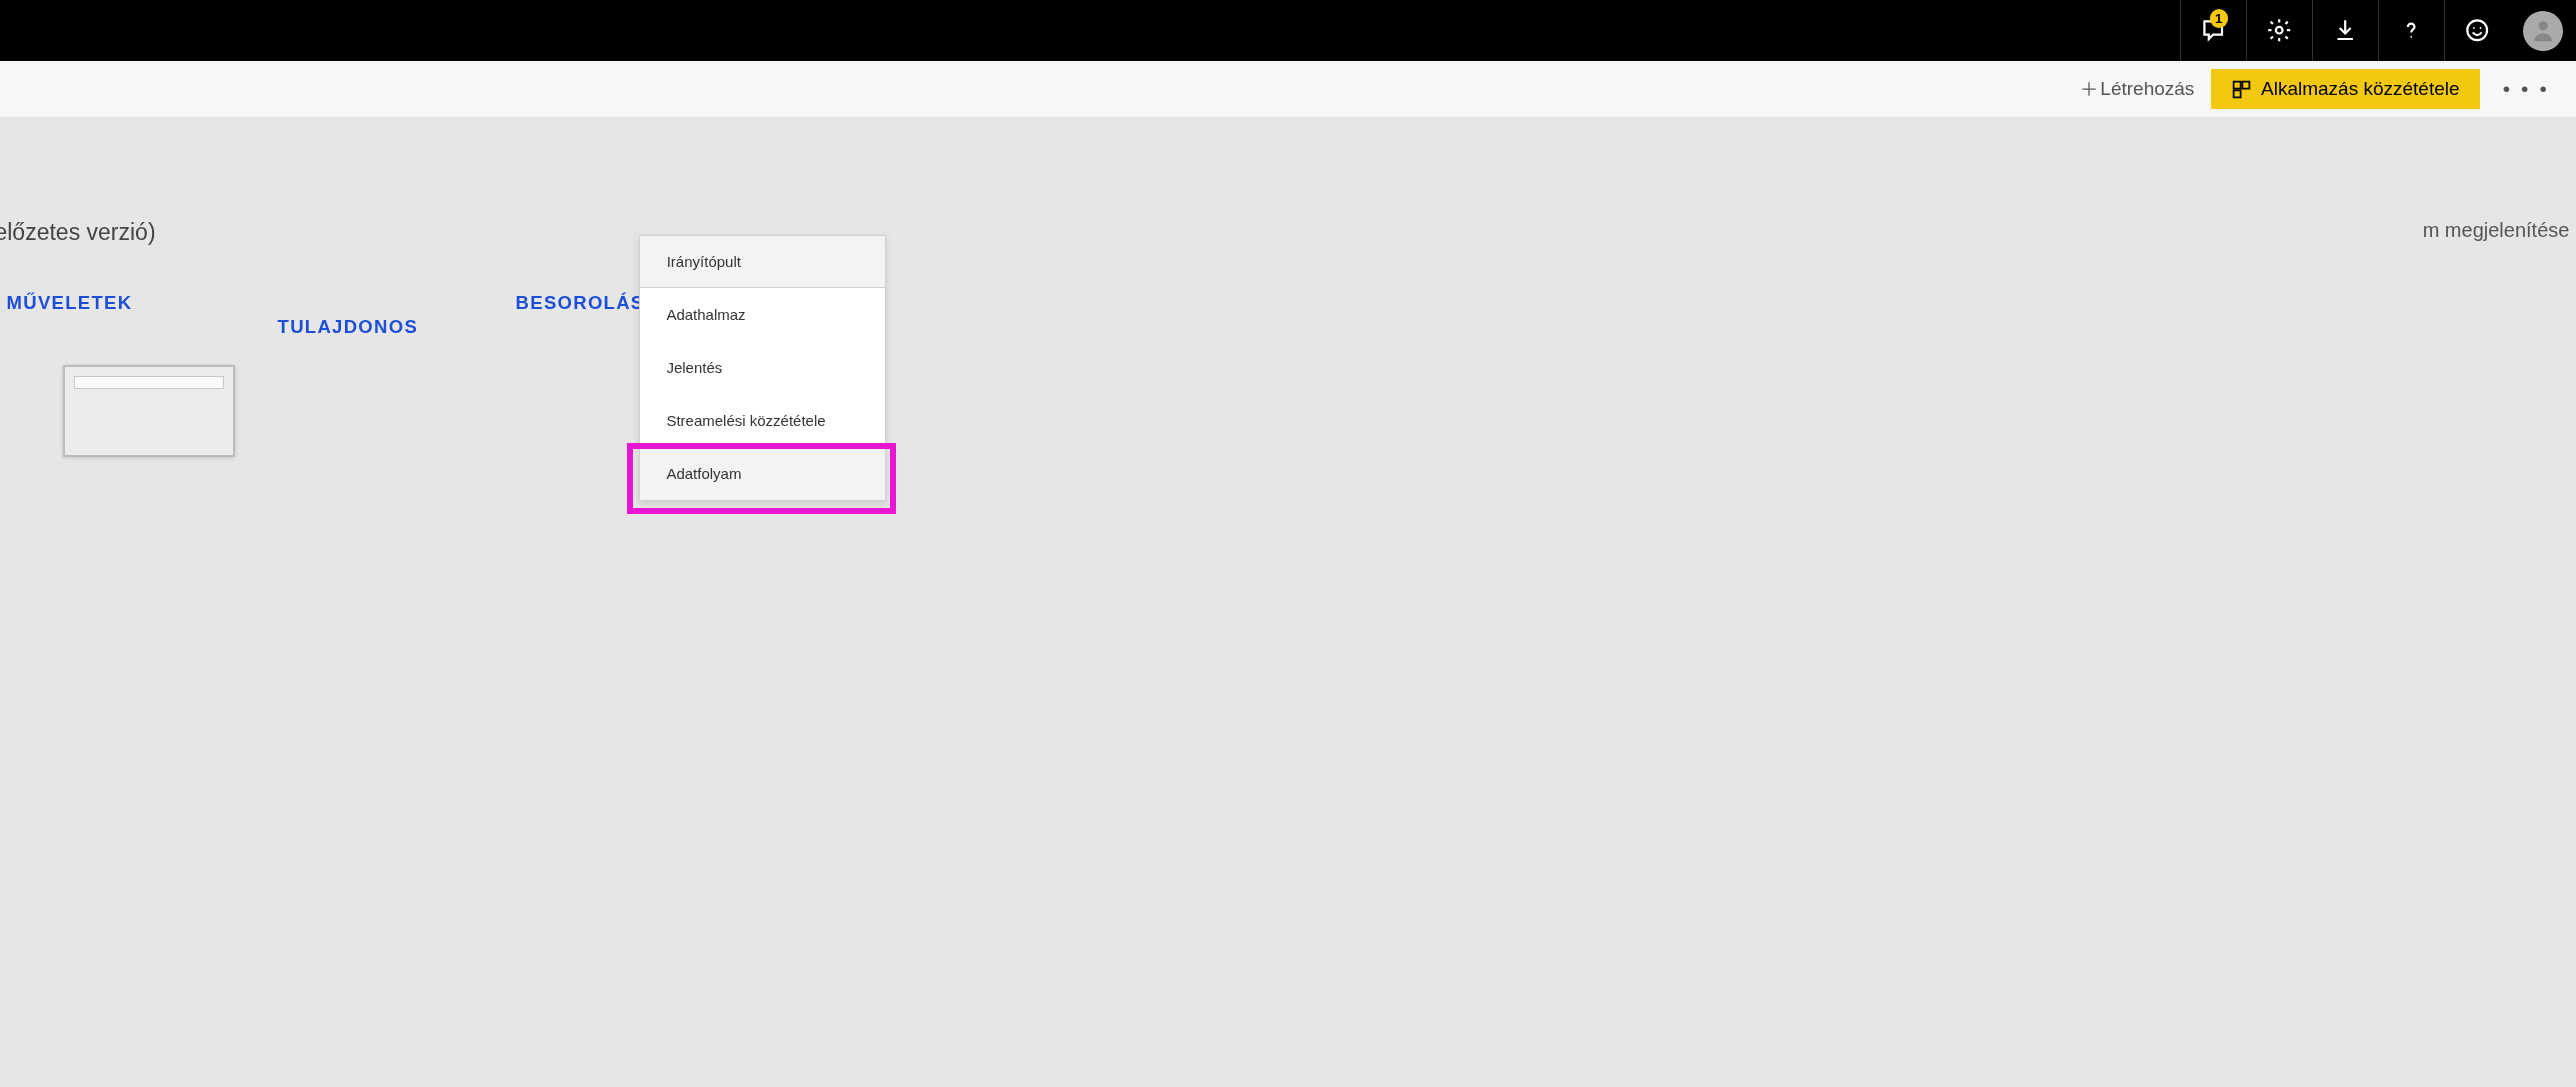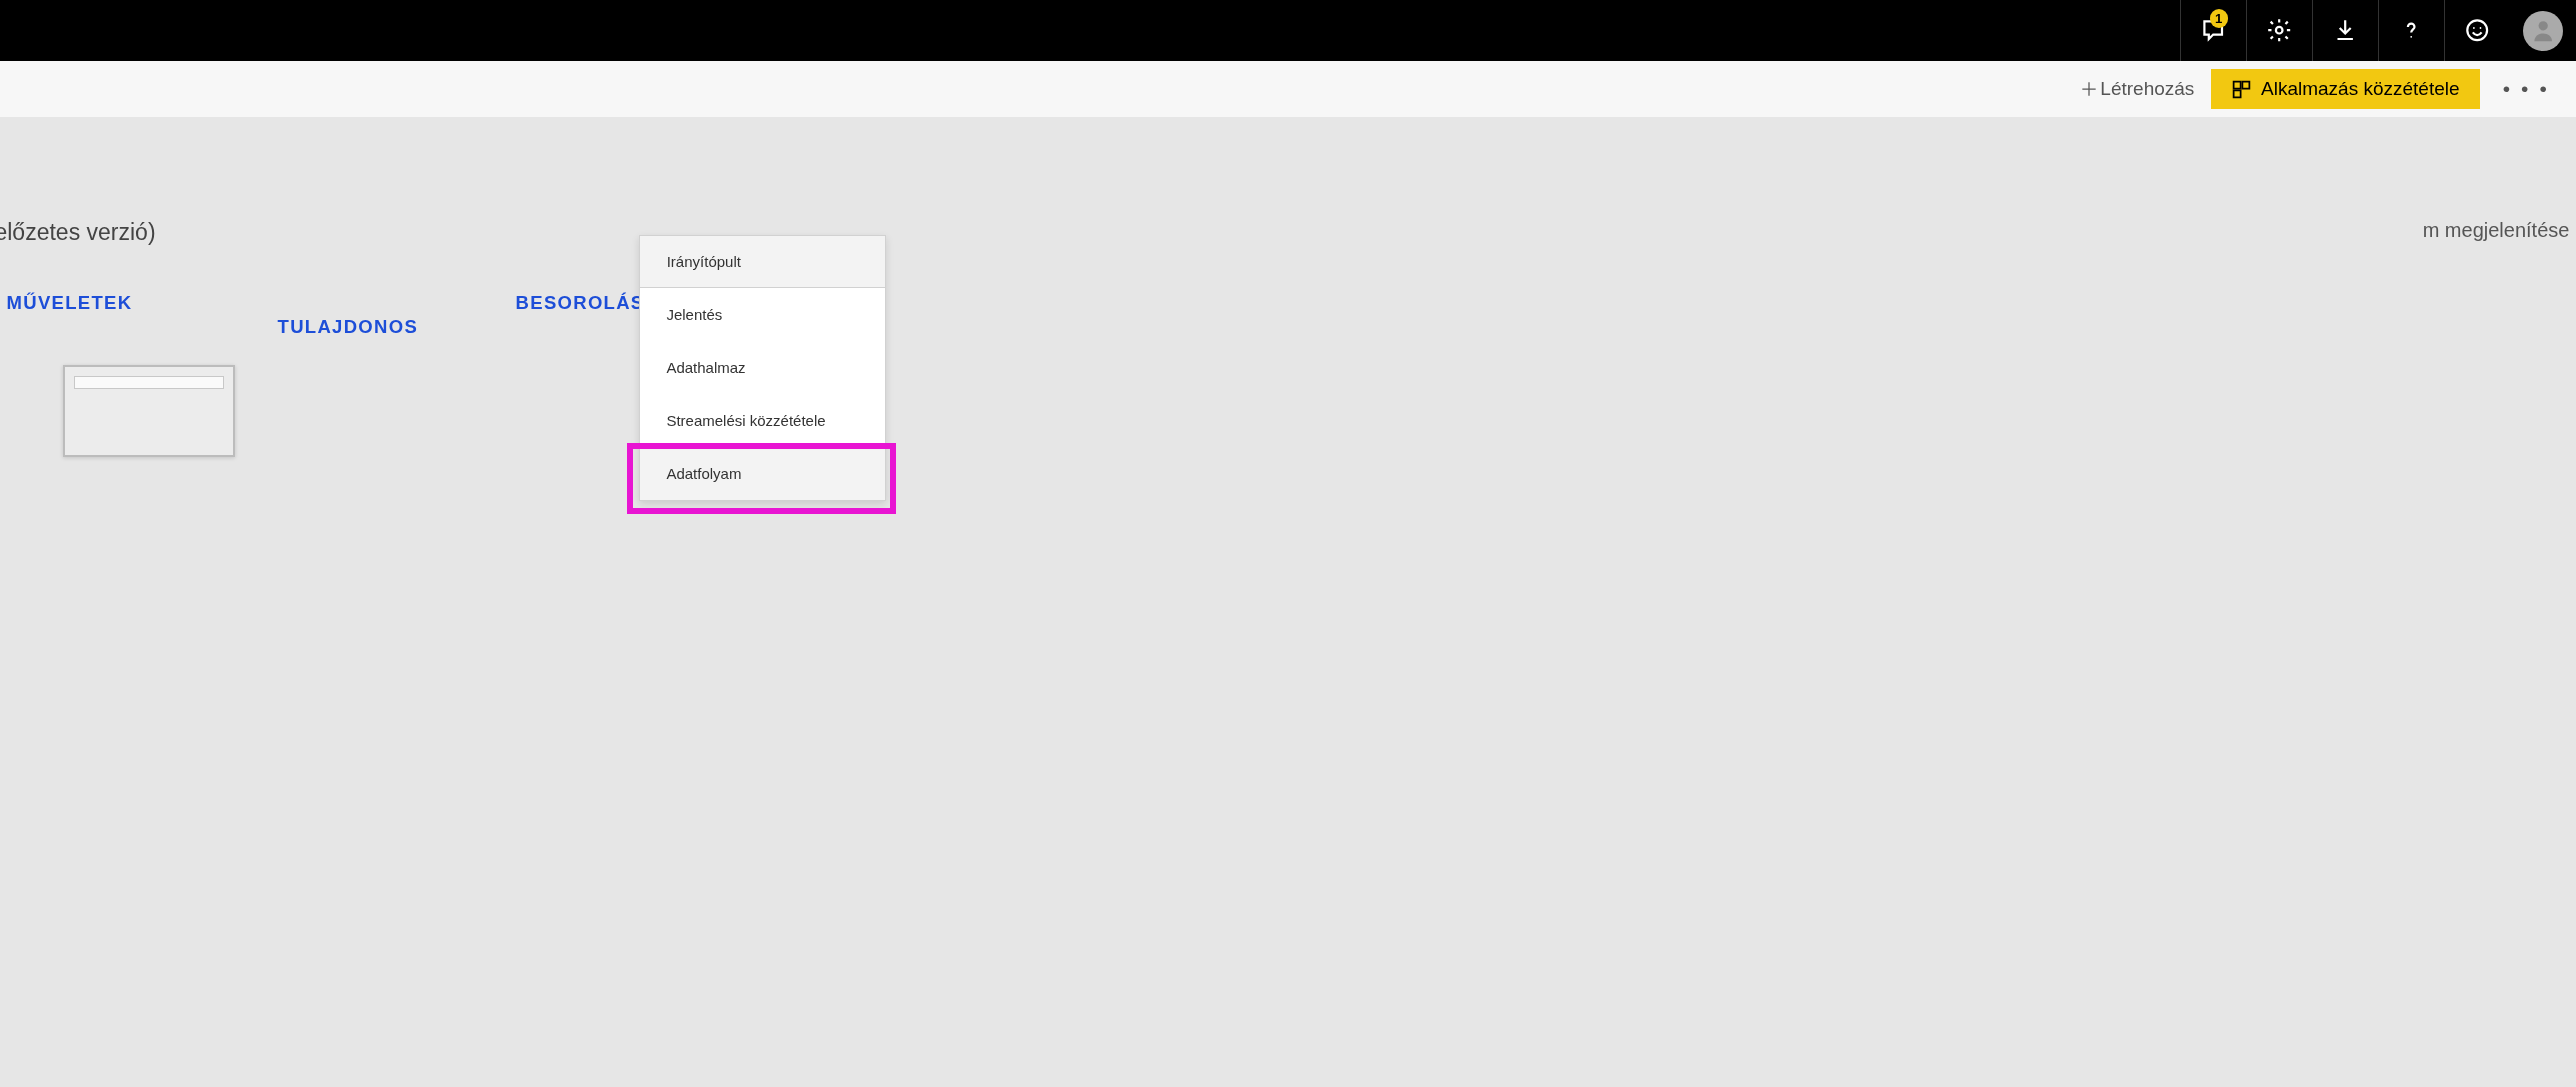--- a/index.html
+++ b/index.html
@@ -261,21 +261,21 @@
   <div class="col-headers">
     <div class="col-1">MŰVELETEK</div>
     <div class="col-2">TULAJDONOS</div>
     <div class="col-3">BESOROLÁS</div>
   </div>
 
   <div class="item-thumb"></div>
 
   <div class="dropdown">
     <div class="menu-item hover">Irányítópult</div>
+    <div class="menu-item">Adathalmaz</div>
     <div class="menu-item">Jelentés</div>
-    <div class="menu-item">Adathalmaz</div>
     <div class="menu-item">Streamelési közzététele</div>
     <div class="menu-item highlight-sel">Adatfolyam</div>
   </div>
 
   <div class="highlight-box" style="left:627px; top:326px; width:269px; height:71px;"></div>
 </div>
 
 
 </body></html>

